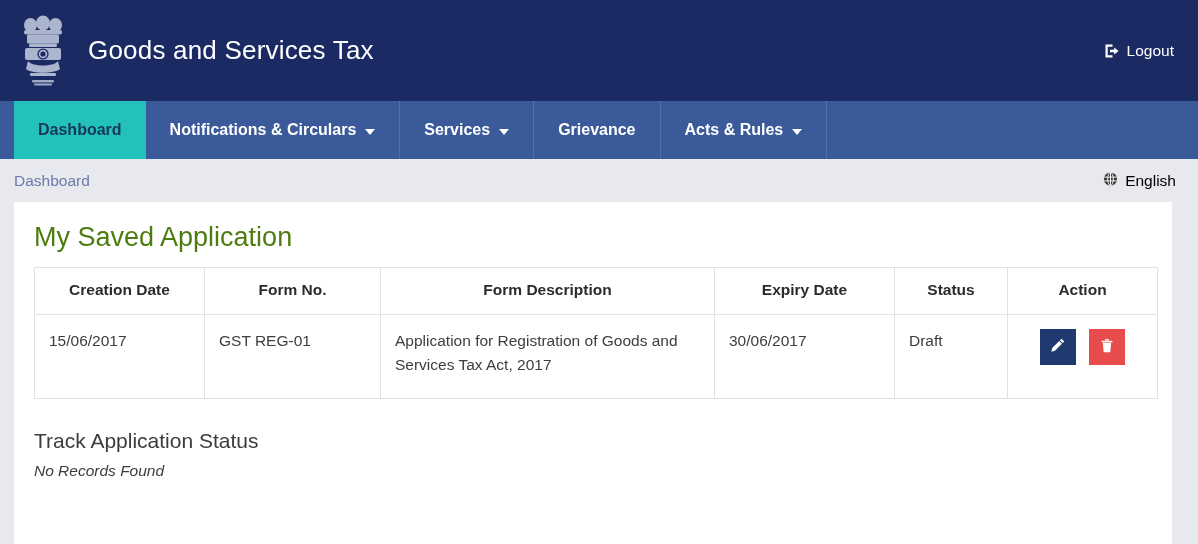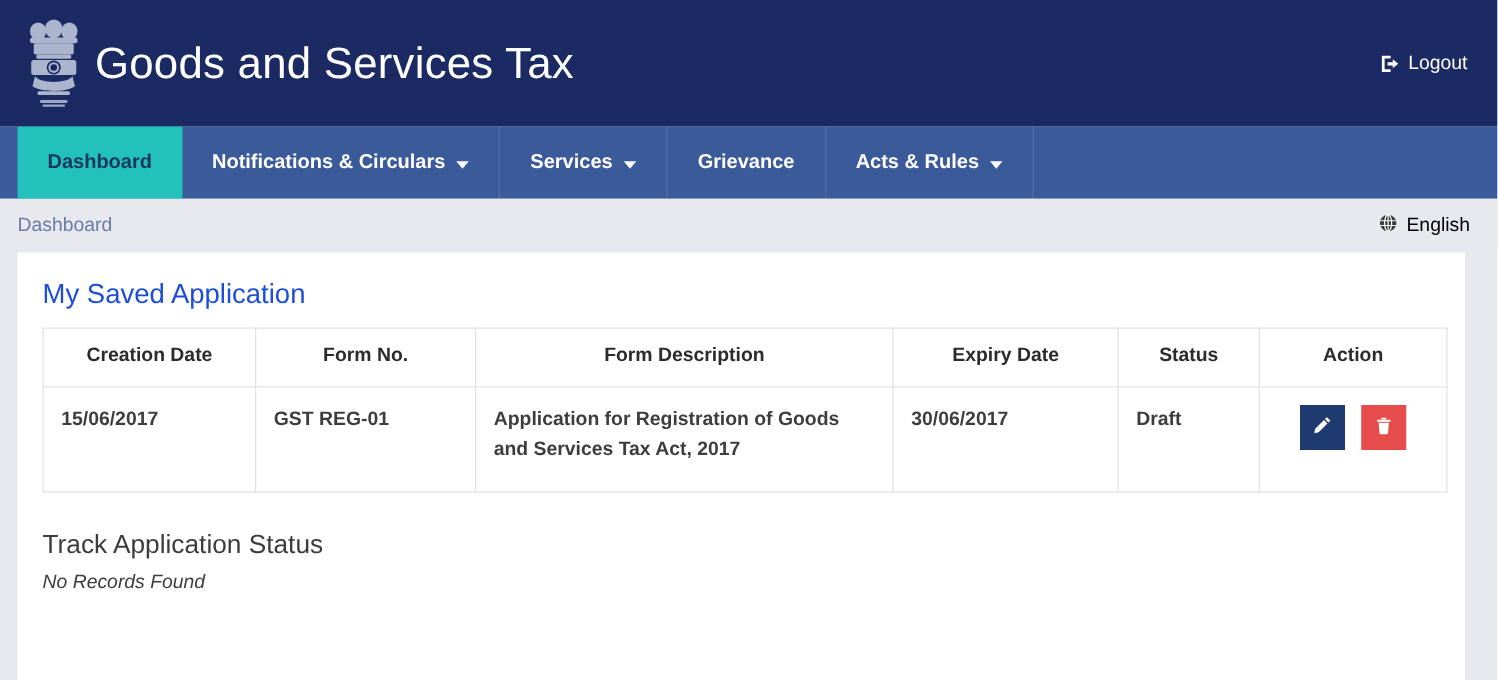--- a/index.html
+++ b/index.html
@@ -24,24 +24,24 @@
     position: relative;
   }
   .emblem {
     width: 58px; height: 84px;
     flex: 0 0 58px;
     display: flex; align-items: center; justify-content: center;
     opacity: .92;
   }
   .brand-title {
     color: #ffffff;
-    font-size: 35px;
+    font-size: 26px;
     font-weight: 400;
     letter-spacing: .2px;
-    margin-left: 4px;
+    margin-left: 16px;
     white-space: nowrap;
   }
   .logout {
     position: absolute;
     right: 24px;
     top: 50%;
     transform: translateY(-50%);
     display: flex;
     align-items: center;
     gap: 7px;
@@ -119,38 +119,37 @@
   .card {
     position: absolute;
     left: 14px;
     top: 202px;
     width: 1158px;
     height: 342px;
     background: #ffffff;
     padding: 20px 20px 0 20px;
   }
   .section-title {
-    font-size: 22px;
-    color: #1d4ed8;
+    font-size: 27px;
+    color: #4d7c0f;
     font-weight: 400;
     margin: 0 0 14px 0;
     padding-left: 0;
   }
 
   
   table.saved {
     border-collapse: collapse;
     width: 1123px;
     table-layout: fixed;
     margin-bottom: 0;
   }
   table.saved th, table.saved td {
     border: 1px solid #e2e2e2;
     vertical-align: top;
-    font-weight: bold;
   }
   table.saved th {
     font-size: 15.5px;
     font-weight: 700;
     color: #2b2b2b;
     text-align: center;
     padding: 13px 8px;
     height: 47px;
     background: #ffffff;
     margin-top: 24px;

